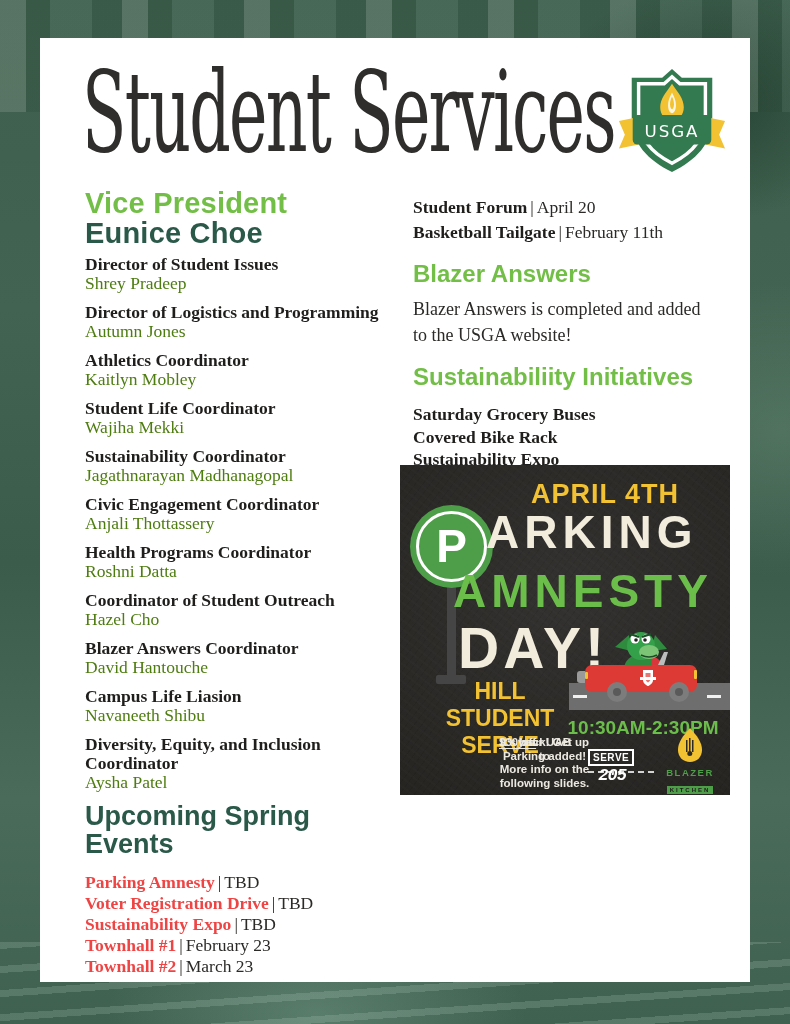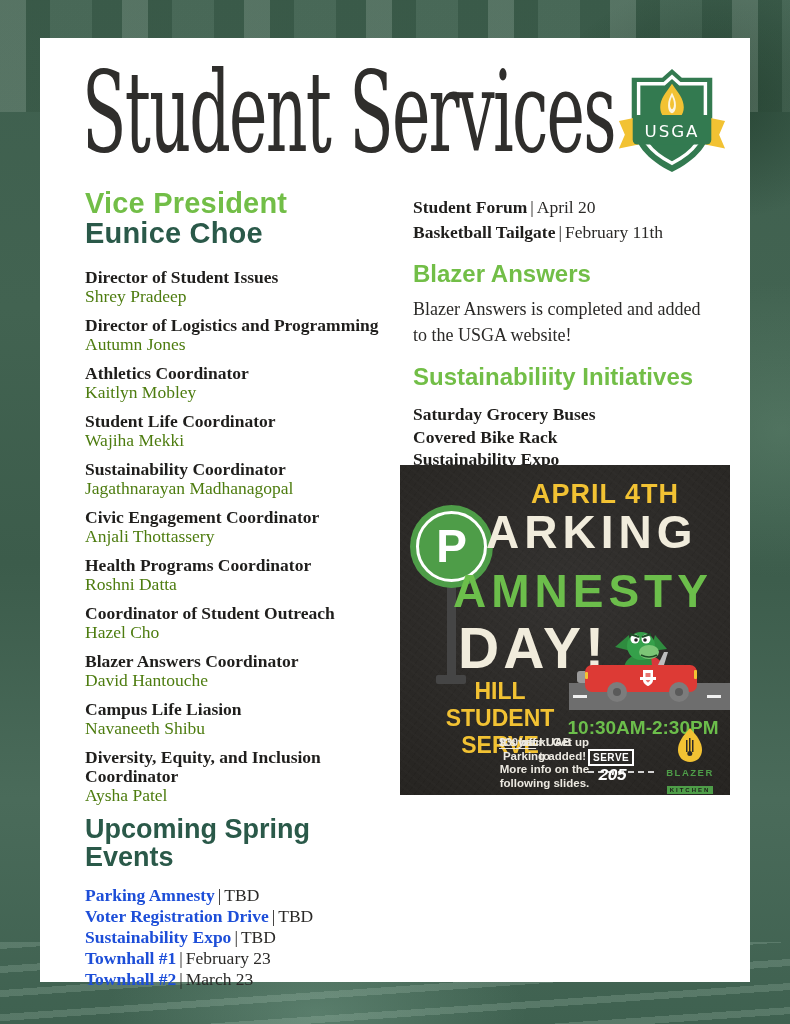--- a/index.html
+++ b/index.html
@@ -36,28 +36,28 @@
   
   .title{position:absolute;left:42px;top:10px;font-family:"DejaVu Serif",serif;
     font-size:112px;line-height:1.15;color:#2F2E2C;white-space:nowrap;
     transform:scaleX(.58);transform-origin:left top;letter-spacing:-3px;}
   
   .usga{position:absolute;left:573px;top:28px;width:118px;height:110px;}
   
   .col-left{position:absolute;left:45px;top:150px;width:320px;color:var(--ink);}
   .vp-heading{font-size:29px;line-height:30px;font-weight:bold;color:var(--green-light);letter-spacing:.2px;}
   .vp-name{font-size:29px;line-height:30px;font-weight:bold;color:var(--green-dark);letter-spacing:.2px;}
-  .staff{margin-top:20px;}
+  .staff{margin-top:7px;}
   .staff-item{margin-bottom:10px;}
   .staff-title{font-family:"Liberation Serif",serif;font-weight:bold;font-size:17.5px;line-height:19px;color:#1F1E1C;}
   .staff-name{font-family:"Liberation Serif",serif;font-size:17.5px;line-height:19px;color:#4d7c0f;}
   .events-heading{margin-top:8px;width:270px;font-size:27px;line-height:28px;font-weight:bold;color:var(--green-dark);}
   .event-list{margin-top:14px;}
   .event-row{font-family:"Liberation Serif",serif;font-size:17.5px;line-height:21px;color:#2B2A28;}
-  .event-row b{font-weight:bold;color:#1d4ed8;}
+  .event-row b{font-weight:bold;color:#ef4444;}
   .sep{padding:0 3px;color:#2B2A28;font-weight:normal;}
   .col-right{position:absolute;left:373px;top:157px;width:320px;color:var(--ink);}
   .r-event{font-family:"Liberation Serif",serif;font-size:17.5px;line-height:25px;color:#2B2A28;}
   .r-event b{font-weight:bold;color:#1F1E1C;}
   .green-heading{margin-top:16px;font-size:24px;line-height:26px;font-weight:bold;color:var(--green-light);}
   .blurb{margin-top:9px;width:300px;font-family:"Liberation Serif",serif;font-size:18px;line-height:26px;color:#2B2A28;}
   .sust-heading{}
   .sust-list{margin-top:13px;}
   .sust-item{font-family:"Liberation Serif",serif;font-weight:bold;font-size:17.5px;line-height:22.5px;color:#1F1E1C;}
   

